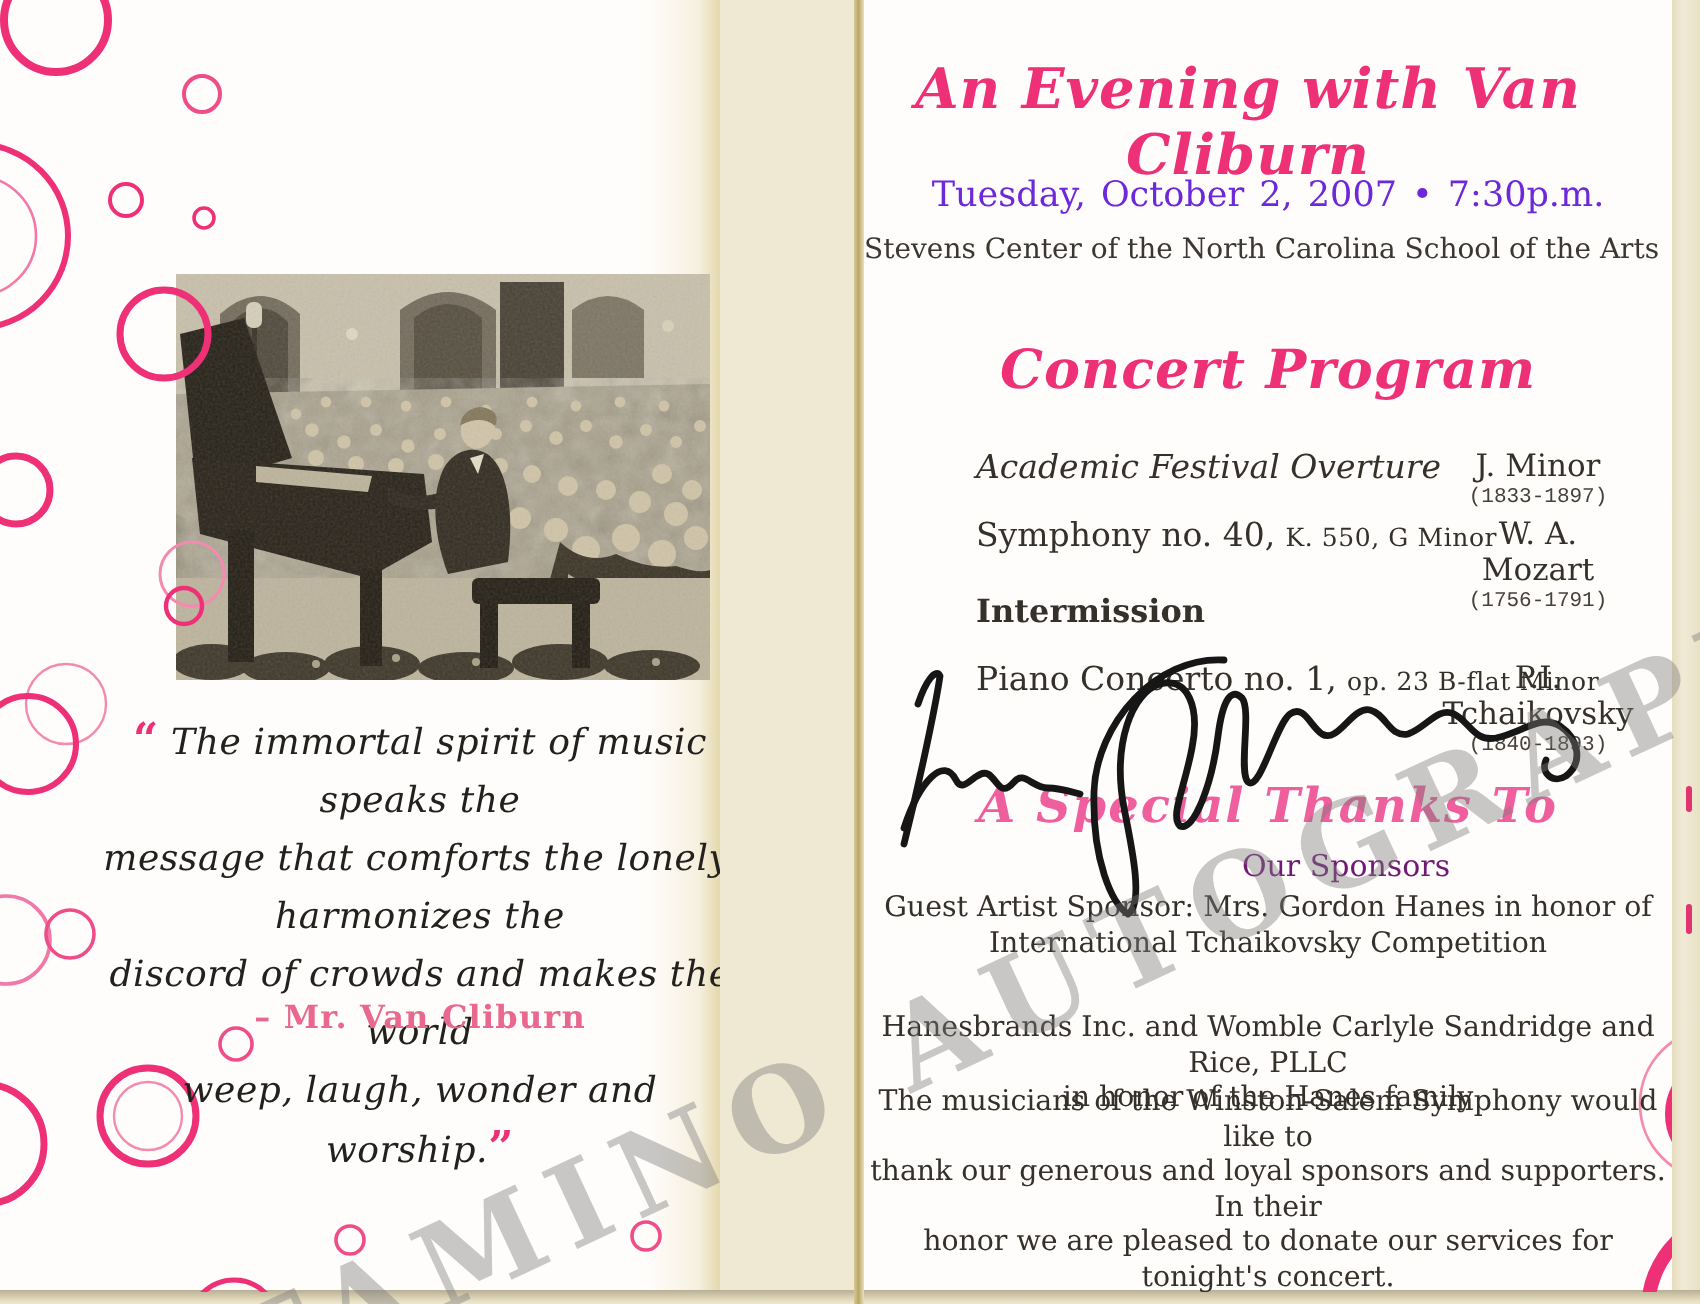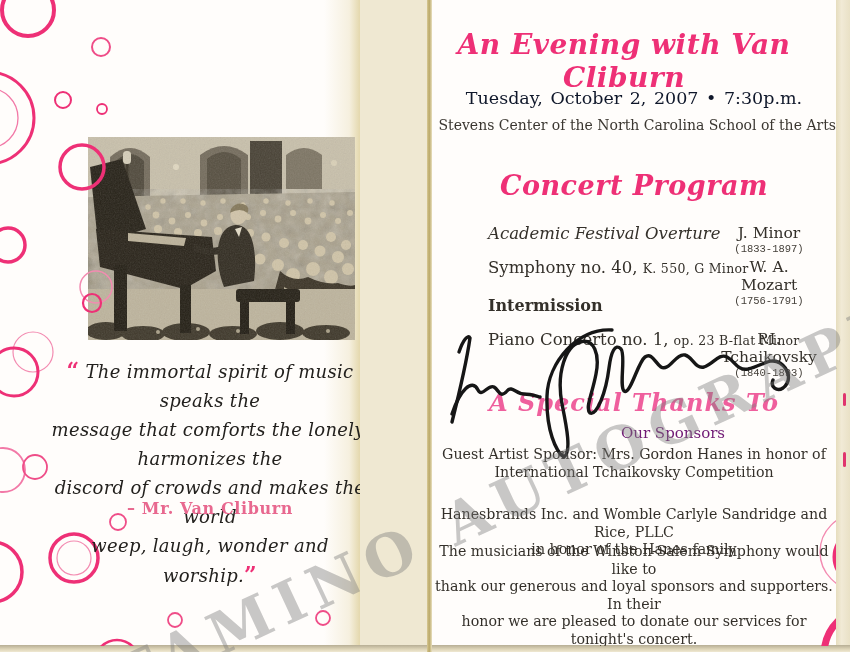--- a/index.html
+++ b/index.html
@@ -37,22 +37,22 @@
     font-style:italic;font-size:18px;line-height:29px;color:#23211e;letter-spacing:.3px;}
   .qmark{color:#ee3076;font-weight:bold;font-style:normal;font-size:22px;}
   .attribution{position:absolute;left:50px;top:499px;width:320px;text-align:center;z-index:10;
     font-size:16px;color:#e8688f;letter-spacing:.6px;font-weight:bold;}
 
   
   .script{font-style:italic;color:#ee3076;letter-spacing:.5px;}
   .rp-title{position:absolute;left:0;top:28px;width:384px;text-align:center;
     font-size:28px;font-weight:bold;z-index:10;}
   .rp-date{position:absolute;left:0;top:88px;width:404px;text-align:center;
-    font-size:17.5px;color:#0f172a;word-spacing:2px;z-index:10;}
-  .rp-venue{position:absolute;left:0;top:117px;width:404px;text-align:right;
+    font-size:17.5px;color:#6d28d9;word-spacing:2px;z-index:10;}
+  .rp-venue{position:absolute;left:0;top:117px;width:404px;text-align:left;
     font-size:14px;color:#3b3731;z-index:10;}
   .rp-heading{position:absolute;left:0;top:170px;width:404px;text-align:center;
     font-size:27px;font-weight:bold;z-index:10;}
   .prog-row{position:absolute;left:56px;width:330px;z-index:10;color:#34302a;}
   .work{font-size:16.5px;}
   .work-italic{font-style:italic;}
   .work-bold{font-weight:bold;font-size:16px;}
   .detail{font-size:12.5px;letter-spacing:.3px;}
   .composer-cell{position:absolute;left:232px;top:0;width:98px;text-align:center;}
   .composer{font-size:15.5px;display:block;}

